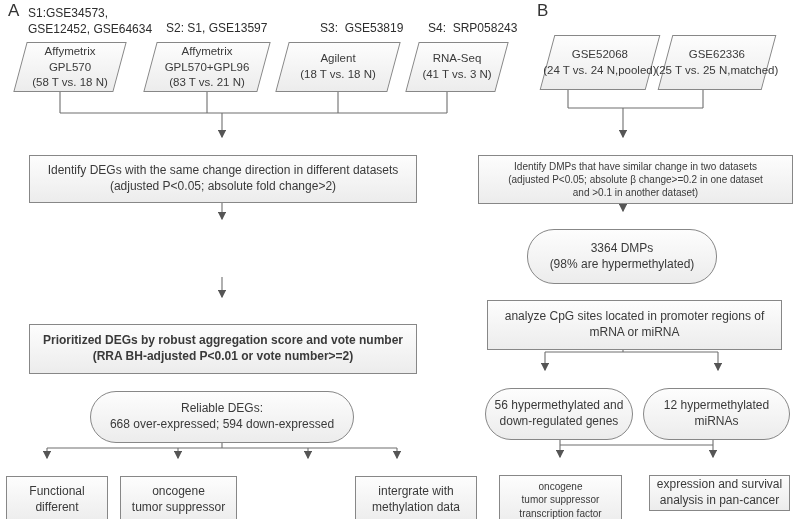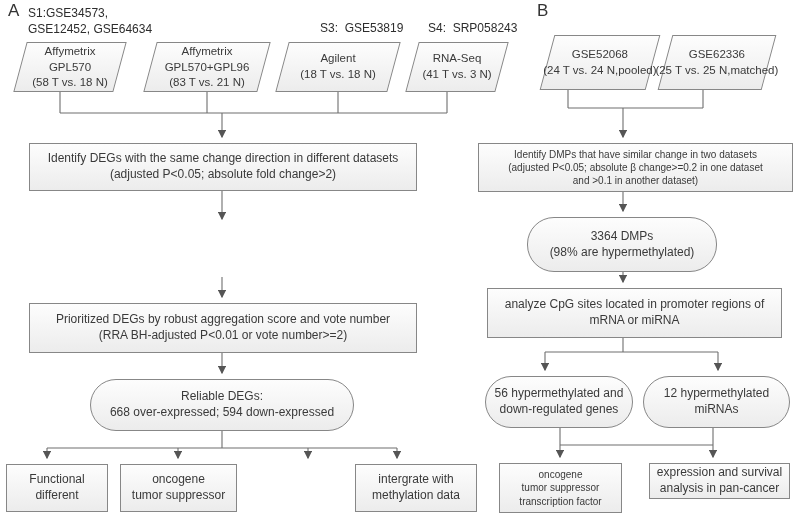--- a/index.html
+++ b/index.html
@@ -7,20 +7,21 @@
     position:relative;width:795px;height:519px;background:#ffffff;
     font-family:"Liberation Sans",sans-serif;overflow:hidden;
   }
   svg.wires{position:absolute;left:0;top:0;width:795px;height:519px;}
   .node{
     position:absolute;display:flex;align-items:center;justify-content:center;
     text-align:center;border:1px solid #878787;
     background:linear-gradient(180deg,#fdfdfd 0%,#ececec 100%);
     color:#3a3a3a;font-size:12px;line-height:1.32;white-space:pre;
     box-sizing:border-box;
+    margin-top:12px;
   }
   .pill{border-radius:27px;}
   .sm{font-size:10px;}
   .par{
     position:absolute;border:1px solid #878787;
     background:linear-gradient(180deg,#fdfdfd 0%,#ececec 100%);
     transform:skewX(-15deg);box-sizing:border-box;
   }
   .ptext{
     position:absolute;left:50%;top:50%;
@@ -76,20 +77,21 @@
       <path d="M560,445 V457" marker-end="url(#arr)"></path>
       <path d="M713,445 V457" marker-end="url(#arr)"></path>
     </g>
   </svg>
 
   <div class="plabel" style="left:8px;top:1px;">A</div>
   <div class="plabel" style="left:537px;top:1px;">B</div>
 
   <div class="lab" style="left:28px;top:6px;">S1:GSE34573,
 GSE12452, GSE64634</div>
+  <div class="lab" style="left:166px;top:21px;">S2: S1, GSE13597</div>
   <div class="lab" style="left:320px;top:21px;">S3:  GSE53819</div>
   <div class="lab" style="left:428px;top:21px;">S4:  SRP058243</div>
 
   <div class="par" style="left:20px;top:42px;width:100px;height:50px;">
     <span class="ptext">Affymetrix
 GPL570
 (58 T vs. 18 N)</span>
   </div>
   <div class="par" style="left:150px;top:42px;width:114px;height:50px;">
     <span class="ptext">Affymetrix
@@ -100,21 +102,21 @@
     <span class="ptext">Agilent
 (18 T vs. 18 N)</span>
   </div>
   <div class="par" style="left:412px;top:42px;width:90px;height:50px;">
     <span class="ptext">RNA-Seq
 (41 T vs. 3 N)</span>
   </div>
 
   <div class="node" style="left:29px;top:143px;width:388px;height:48px;">Identify DEGs with the same change direction in different datasets
 (adjusted P&lt;0.05; absolute fold change&gt;2)</div>
-  <div class="node" style="left:29px;top:303px;width:388px;height:50px;">Prioritized DEGs by robust aggregation score and vote number
+  <div class="node" style="left:29px;top:312px;width:388px;height:50px;font-weight:bold;">Prioritized DEGs by robust aggregation score and vote number
 (RRA BH-adjusted P&lt;0.01 or vote number&gt;=2)</div>
 
   <div class="node pill" style="left:90px;top:379px;width:264px;height:52px;">Reliable DEGs:
 668 over-expressed; 594 down-expressed</div>
 
   <div class="node" style="left:6px;top:464px;width:102px;height:48px;">Functional
 different</div>
   <div class="node" style="left:120px;top:464px;width:117px;height:48px;">oncogene
 tumor suppressor</div>
   <div class="node" style="left:355px;top:464px;width:122px;height:48px;">intergrate with

